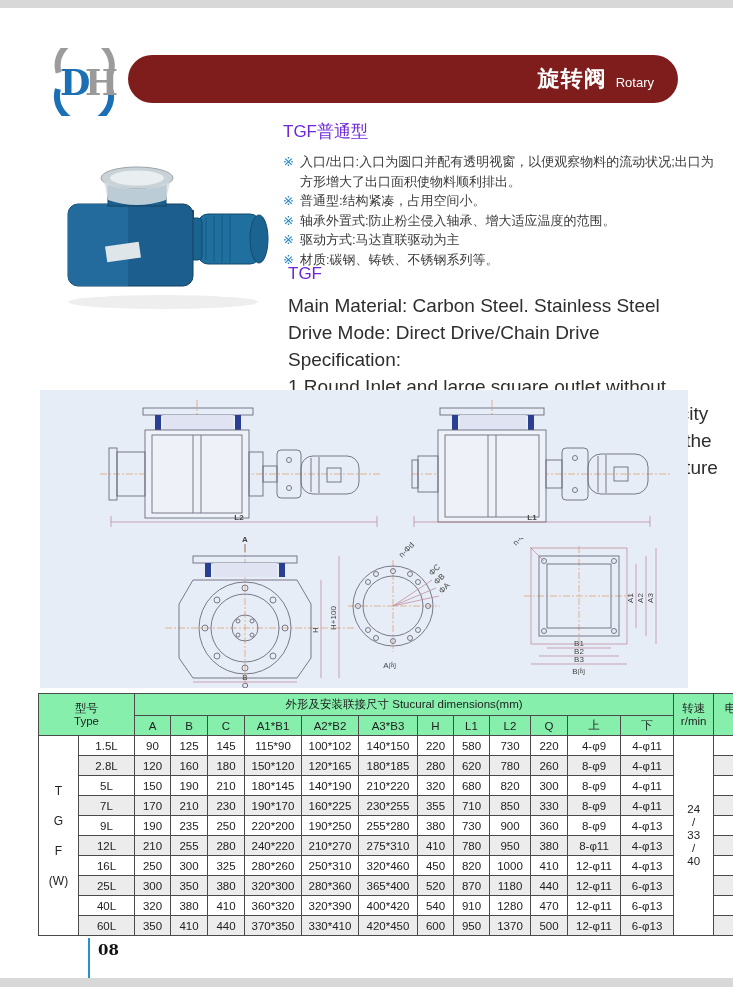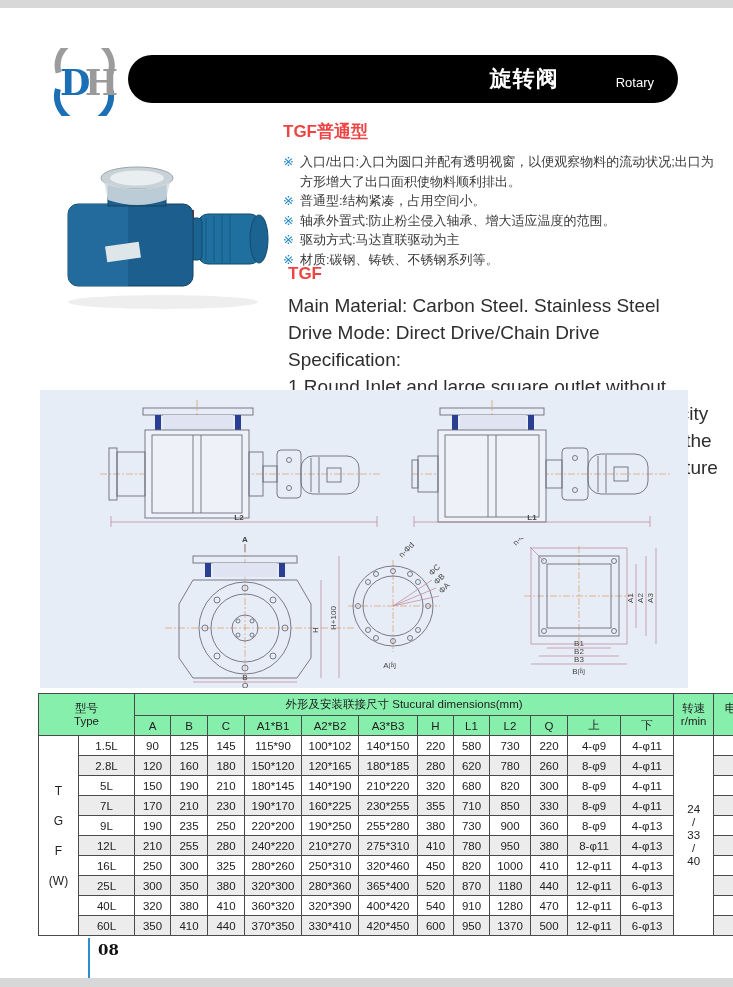--- a/index.html
+++ b/index.html
@@ -4,30 +4,30 @@
 <style>
   html,body{margin:0;padding:0;background:#c9c9c9;}
   #page{position:relative;width:733px;height:987px;background:#ffffff;overflow:hidden;
         font-family:"Liberation Sans","DejaVu Sans",sans-serif;}
   .strip{position:absolute;left:0;right:0;background:#d8d8d8;}
   .strip.top{top:0;height:8px;}
   .strip.bottom{bottom:0;height:9px;}
 
   
   .logo{position:absolute;left:46px;top:48px;width:78px;height:68px;}
-  .banner{position:absolute;left:128px;top:55px;width:550px;height:48px;background:#000000;
+  .banner{position:absolute;left:128px;top:55px;width:550px;height:48px;background:#7f1d1d;
           border-radius:26px;display:flex;align-items:center;justify-content:flex-end;
-          padding-right:24px;box-sizing:border-box;gap:48px;}
+          padding-right:24px;box-sizing:border-box;}
   .banner .zh{color:#fff;font-size:22px;font-weight:bold;letter-spacing:1px;}
   .banner .en{color:#fff;font-size:13px;margin-left:9px;position:relative;top:3px;}
 
   
   .sec1{position:absolute;left:283px;top:120px;width:442px;}
   .sec2{position:absolute;left:288px;top:264px;width:448px;}
-  .sec-title{color:#ef4444;font-size:17px;font-weight:bold;margin:0 0 9px 0;}
+  .sec-title{color:#6d28d9;font-size:17px;font-weight:normal;margin:0 0 9px 0;}
   .bullets{font-size:13px;color:#3a3a3a;line-height:1.5;}
   .bullet{display:flex;}
   .bullet .marker{color:#1e86c8;margin-right:6px;flex:0 0 auto;}
   .bullet .btxt{flex:1;}
   .eng{font-size:19px;color:#2e2e2e;line-height:1.42;}
 
   
   .photo{position:absolute;left:48px;top:152px;width:235px;height:160px;}
 
   

